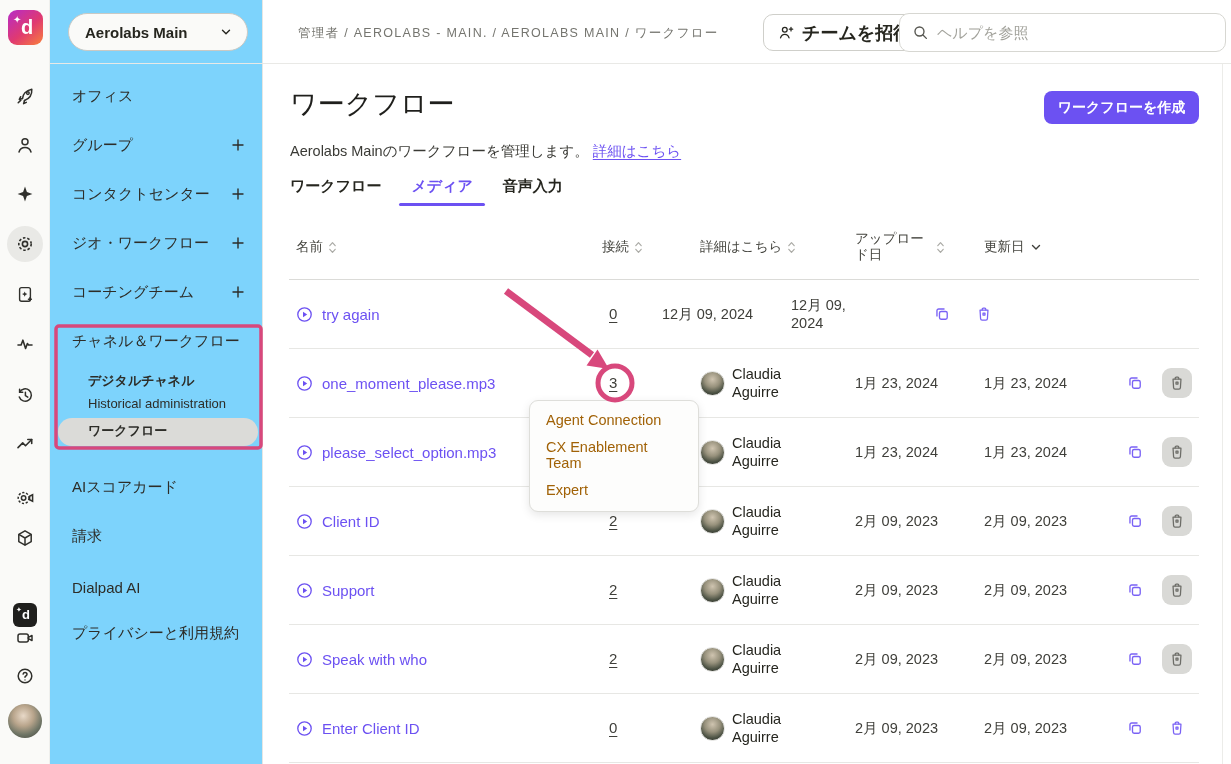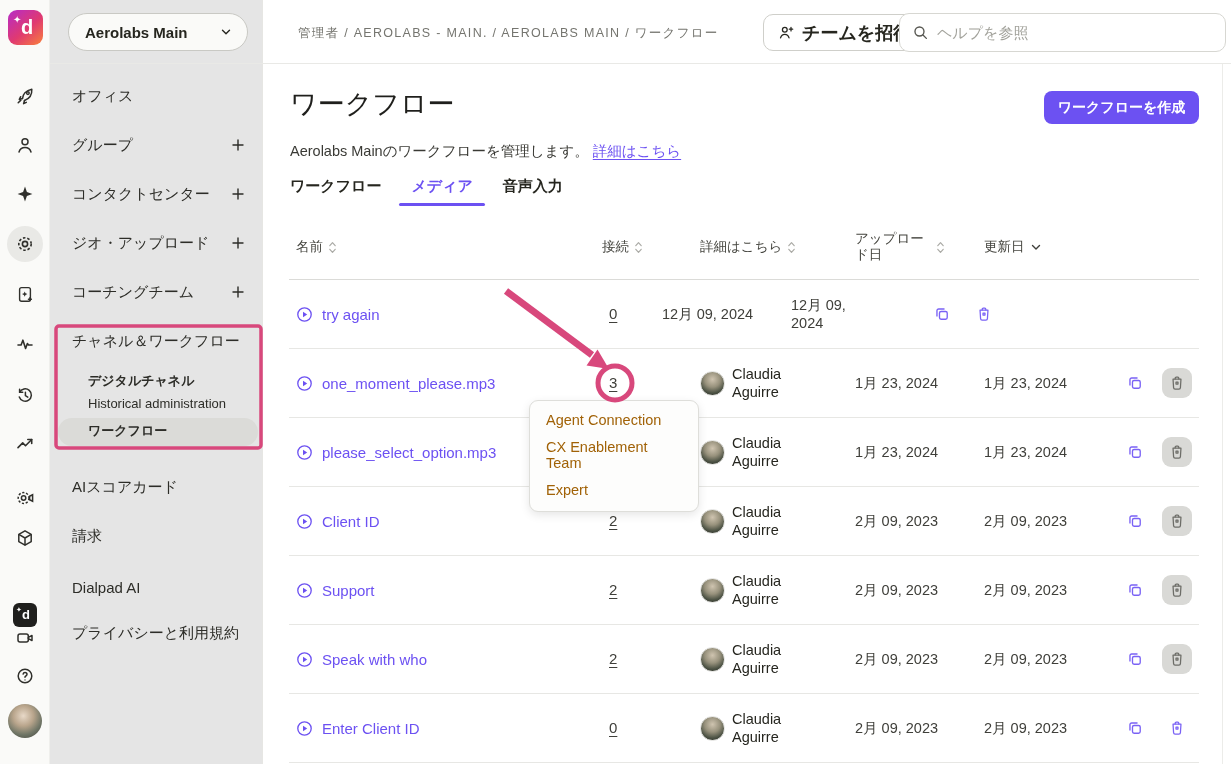--- a/index.html
+++ b/index.html
@@ -17,21 +17,21 @@
   .rail-ic { position:absolute; left:50%; transform:translate(-50%,-50%); width:20px; height:20px; color:#30302c; cursor:pointer; }
   .rail-ic svg { width:20px; height:20px; display:block; }
   .rail-sel { position:absolute; left:7px; width:36px; height:36px; transform:translateY(-50%); border-radius:50%; background:#E9E9E6; }
   .ai-tile { position:absolute; left:13px; top:603px; width:24px; height:24px; background:#1f1f1d; border-radius:6px; color:#fff; cursor:pointer; }
   .ai-tile .d { position:absolute; left:9px; top:4px; font-size:13px; font-weight:bold; }
   .ai-tile .spark { position:absolute; left:3px; top:3px; font-size:7px; }
   .rail-avatar { position:absolute; left:8px; top:704px; width:34px; height:34px; border-radius:50%; cursor:pointer;
        background:radial-gradient(circle at 45% 35%, #e8d9c8 0%, #b9a58c 35%, #6f7566 65%, #3c3c34 100%); }
 
   
-  .sidebar { position:absolute; left:50px; top:0; width:213px; height:764px; background:#e5e5e5; border-right:1px solid #E6E6E3; z-index:4; }
+  .sidebar { position:absolute; left:50px; top:0; width:213px; height:764px; background:#7dd3fc; border-right:1px solid #E6E6E3; z-index:4; }
   .org-wrap { position:absolute; left:0; top:0; width:213px; height:64px; border-bottom:1px solid #E9E9E6; }
   .org-btn { position:absolute; left:18px; top:13px; width:180px; height:38px; border:1px solid #C9C9C4; border-radius:19px;
              background:#FAFAF8; display:flex; align-items:center; padding:0 14px 0 16px; cursor:pointer; }
   .org-btn .org-name { font-size:15px; font-weight:bold; color:#26261f; flex:1; }
   .org-btn svg { width:14px; height:14px; color:#26261f; }
   .side-item { position:absolute; left:0; width:213px; height:34px; display:flex; align-items:center; padding:0 18px 0 22px; cursor:pointer; }
   .side-item .lbl { font-size:15px; color:#2d2d28; flex:1; }
   .side-item .plus { width:14px; height:14px; color:#2d2d28; }
   .sub-item { position:absolute; left:0; width:213px; display:flex; align-items:center; padding-left:38px; cursor:pointer; }
   .sub-item .lbl { font-size:13px; color:#2d2d28; }
@@ -222,21 +222,21 @@
           <path d="M7 2v10M2 7h10"></path>
         </svg>
     </div>
     <div class="side-item" style="top:177px">
       <span class="lbl">コンタクトセンター</span>
       <svg class="plus" viewBox="0 0 14 14" fill="none" stroke="currentColor" stroke-width="1.4" stroke-linecap="round">
           <path d="M7 2v10M2 7h10"></path>
         </svg>
     </div>
     <div class="side-item" style="top:226px">
-      <span class="lbl">ジオ・アップロード</span>
+      <span class="lbl">ジオ・ワークフロー</span>
       <svg class="plus" viewBox="0 0 14 14" fill="none" stroke="currentColor" stroke-width="1.4" stroke-linecap="round">
           <path d="M7 2v10M2 7h10"></path>
         </svg>
     </div>
     <div class="side-item" style="top:275px">
       <span class="lbl">コーチングチーム</span>
       <svg class="plus" viewBox="0 0 14 14" fill="none" stroke="currentColor" stroke-width="1.4" stroke-linecap="round">
           <path d="M7 2v10M2 7h10"></path>
         </svg>
     </div>

